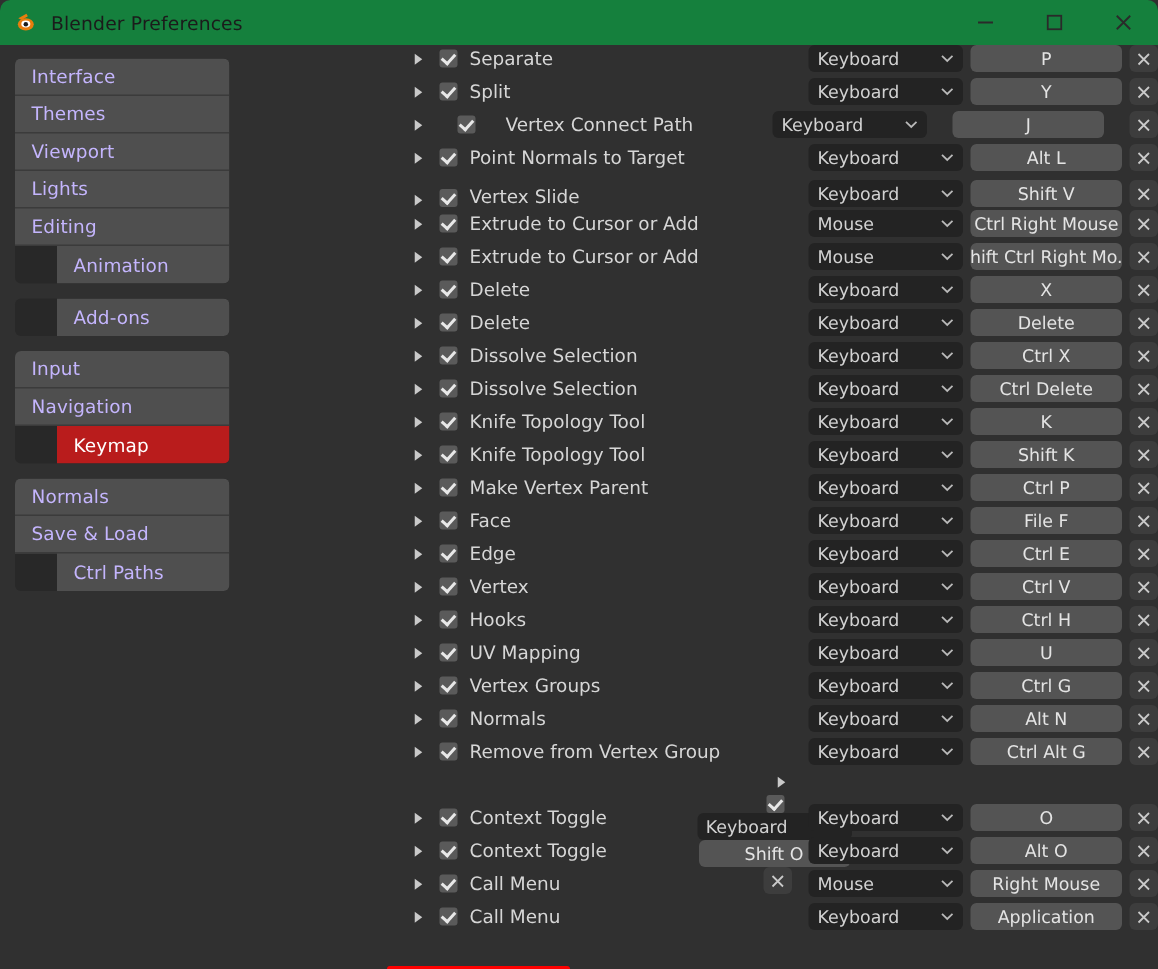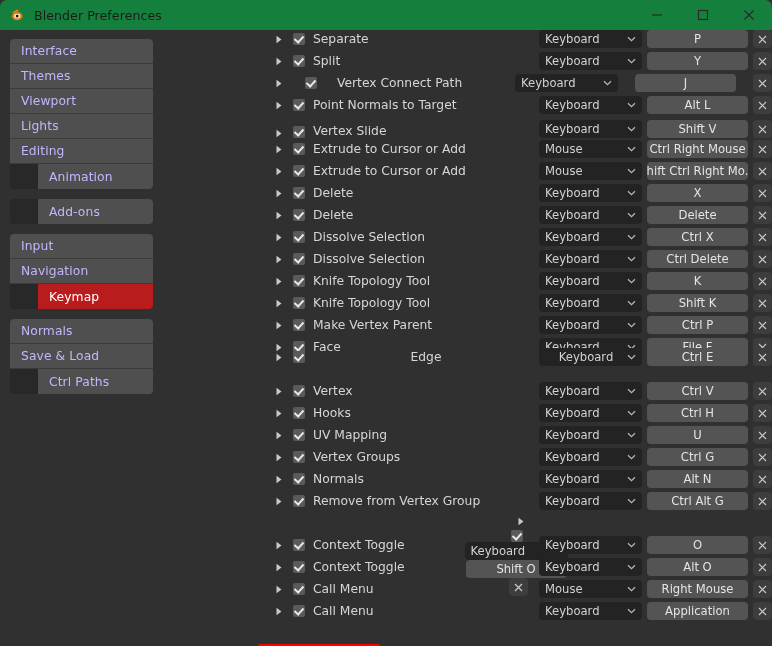--- a/index.html
+++ b/index.html
@@ -568,21 +568,21 @@
             </svg>
           </span>
         </span>
         <span class="km-key">File F</span>
         <span class="km-x">
           <svg width="9" height="9" viewBox="0 0 9 9">
             <path d="M1 1 L8 8 M8 1 L1 8" stroke="#c9c9c9" stroke-width="1.2"></path>
           </svg>
         </span>
       </div>
-      <div class="km-row" style="top: 316px; text-align: center;">
+      <div class="km-row" style="top: 328px;">
         <span class="km-expand">
           <svg width="8" height="9" viewBox="0 0 8 9">
             <path d="M1.5 0.8 L6.5 4.5 L1.5 8.2 Z" fill="#c9c9c9"></path>
           </svg>
         </span>
         <span class="km-check"></span>
         <span class="km-label">Edge</span>
         <span class="km-type">
           <span class="t">Keyboard</span>
           <span class="chev">

